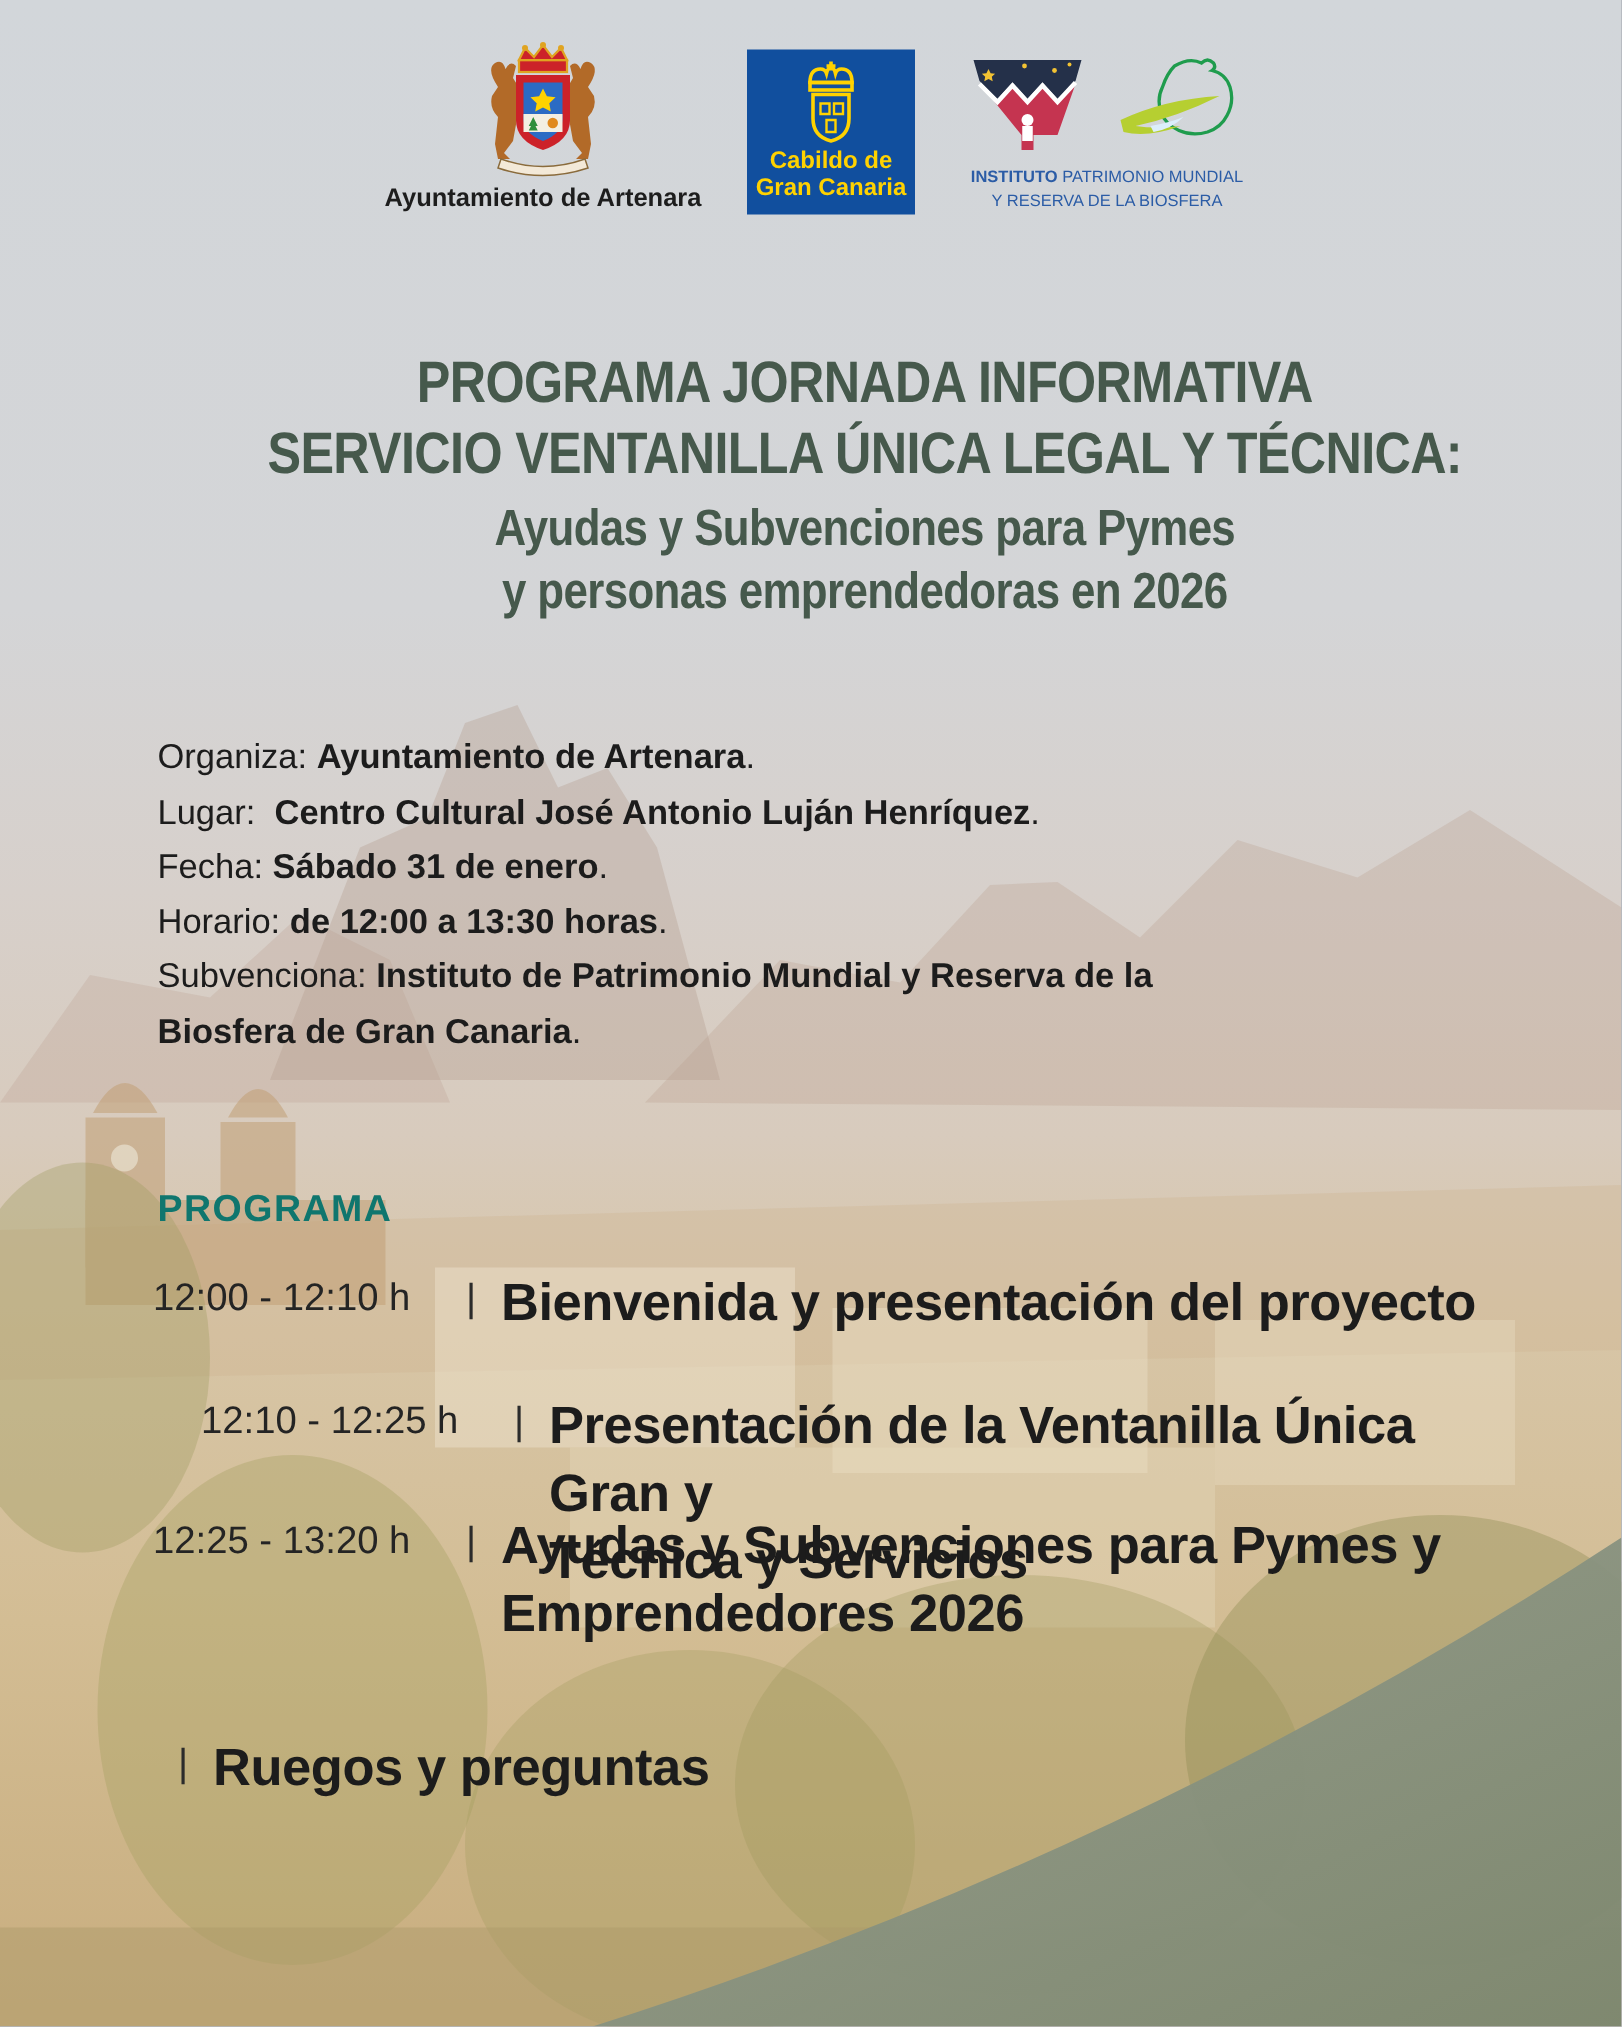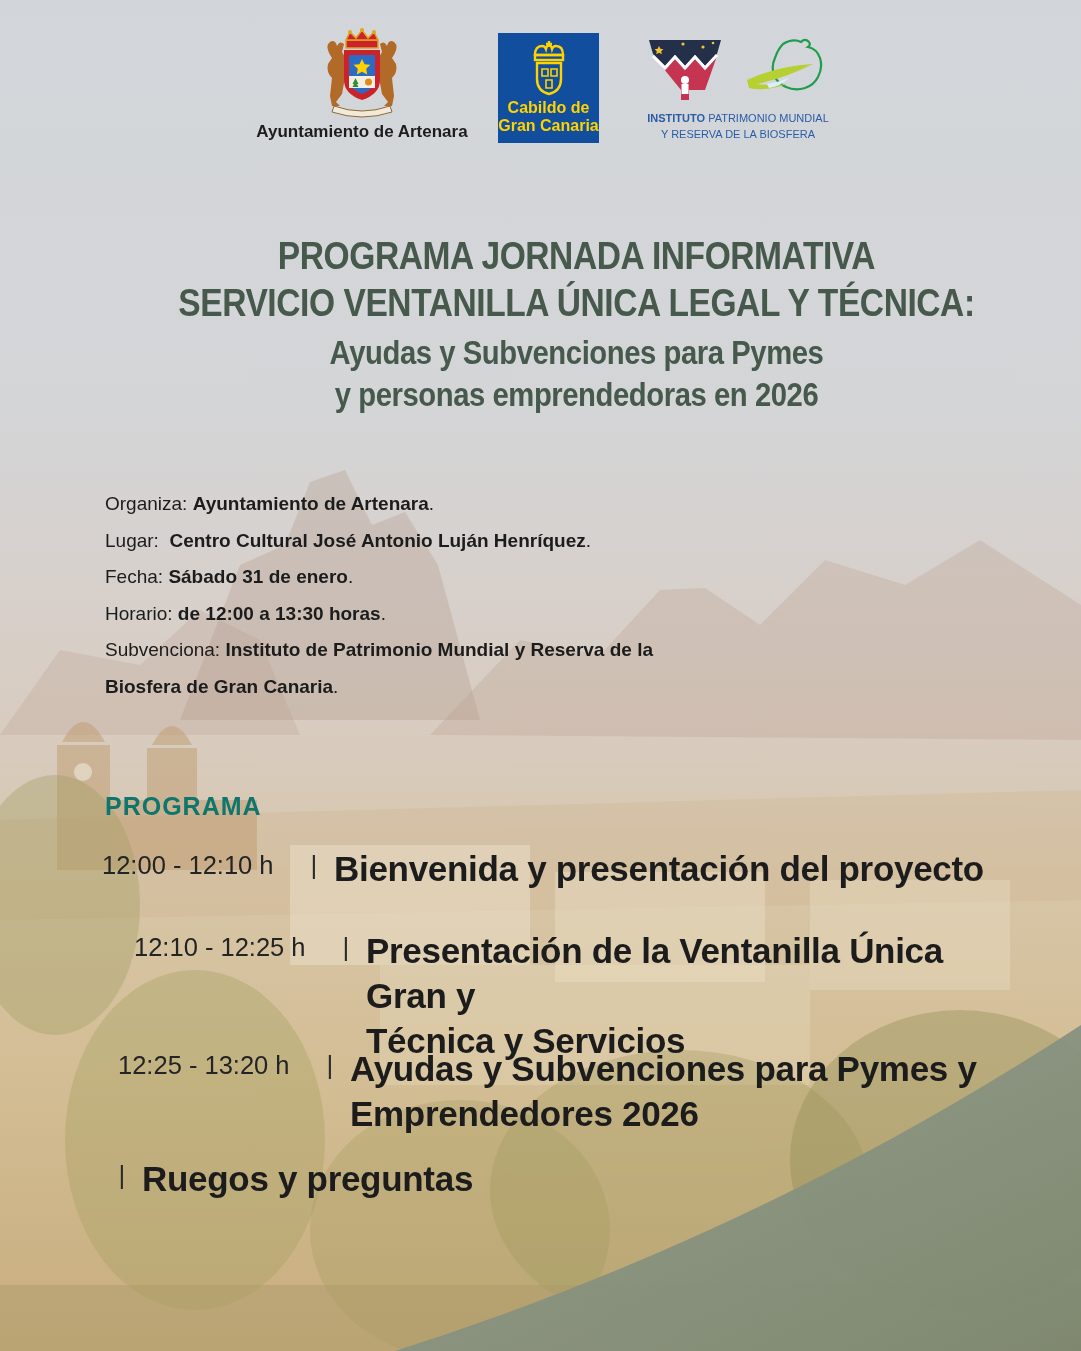--- a/index.html
+++ b/index.html
@@ -8,45 +8,45 @@
     overflow:hidden;background:#d3d6da;
     font-family:"Liberation Sans","DejaVu Sans",sans-serif;
     -webkit-font-smoothing:antialiased;
   }
   .bg{position:absolute;inset:0;display:block;}
   
   .logo-artenara{position:absolute;left:252px;top:28px;width:220px;text-align:center;}
   .logo-artenara svg{display:block;margin:0 auto;}
   .artenara-caption{margin-top:2px;font-size:17px;font-weight:bold;color:#1d1d1d;white-space:nowrap;}
   .logo-cabildo{
-    position:absolute;left:498px;top:33px;width:101px;height:110px;
+    position:absolute;left:498px;top:33px;width:112px;height:110px;
     background:#114f9e;color:#ffd200;text-align:center;
   }
   .logo-cabildo svg{display:block;margin:6px auto 0;}
   .cabildo-text{font-size:16px;font-weight:bold;line-height:18px;margin-top:2px;}
   .logo-instituto{position:absolute;left:622px;top:38px;width:232px;text-align:center;}
   .instituto-row{display:flex;justify-content:center;align-items:center;gap:20px;height:66px;}
   .instituto-text{margin-top:6px;font-size:11px;line-height:16px;color:#2b5ca6;}
   .instituto-text .b{font-weight:bold;}
   
   .title-block{position:absolute;left:0;top:232px;width:1081px;text-align:center;color:#46594c;padding-left:36px;}
   .title-line{font-weight:bold;white-space:nowrap;transform:scaleX(0.86);transform-origin:50% 50%;}
   .t-main{font-size:39px;line-height:47px;letter-spacing:-0.5px;}
   .t-sub{font-size:34px;line-height:42px;letter-spacing:-0.5px;}
   .t-gap{height:5px;}
   
   .details{position:absolute;left:105px;top:486px;width:820px;color:#1c1c1c;
-    font-size:19px;line-height:36.5px;}
+    font-size:23px;line-height:36.5px;}
   .detail-line{white-space:pre-wrap;}
   .detail-line b{font-weight:bold;}
   
   .program-heading{position:absolute;left:105px;top:792px;font-size:25px;font-weight:bold;
     letter-spacing:1px;color:#0f766e;}
   .program-row{position:absolute;left:102px;display:flex;align-items:flex-start;color:#1c1c1c;}
-  .row-1{top:846px;} .row-2{top:928px;margin-left:32px;} .row-3{top:1046px;margin-left:16px;} .row-4{top:1156px;}
+  .row-1{top:846px;} .row-2{top:928px;margin-left:32px;} .row-3{top:1008px;} .row-4{top:1156px;}
   .p-time{width:192px;font-size:25.5px;line-height:38px;white-space:nowrap;color:#242424;}
   .p-sep{width:40px;text-align:center;font-size:26px;line-height:38px;color:#2b2b2b;}
   .p-title{max-width:660px;font-size:35px;line-height:45px;font-weight:bold;
     white-space:pre-wrap;letter-spacing:-0.3px;}
 </style>
 </head>
 <body>
 
 <div class="page">
 

